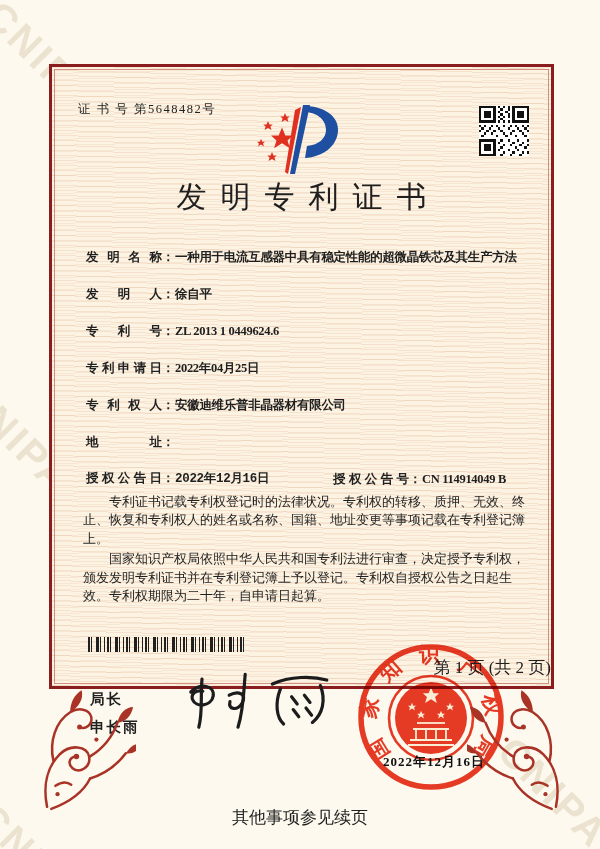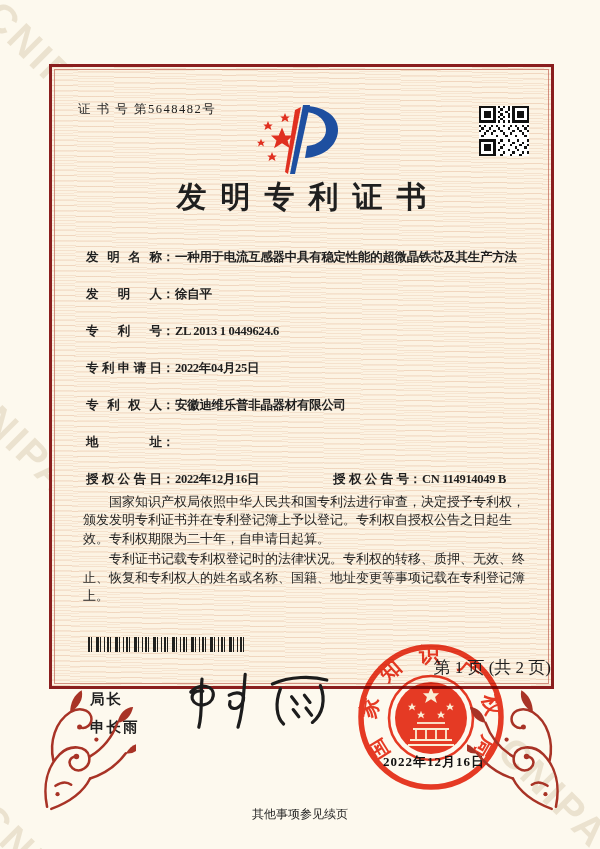--- a/index.html
+++ b/index.html
@@ -31,33 +31,33 @@
     content:"";position:absolute;inset:2px;border:1px solid rgba(190,90,75,0.65);
     pointer-events:none;
   }
   .cert-no{
     position:absolute;left:26px;top:34px;font-size:12.5px;letter-spacing:1.5px;
   }
   .logo{position:absolute;left:202px;top:36px;}
   .qr{position:absolute;right:22px;top:39px;}
   .title{
     position:absolute;left:0;top:110px;width:100%;text-align:center;
-    font-size:30px;font-weight:700;letter-spacing:14px;text-indent:14px;
+    font-size:30px;font-weight:400;letter-spacing:14px;text-indent:14px;
   }
   
   .fields{position:absolute;left:34px;right:26px;top:181px;font-size:12.5px;}
   .frow{display:flex;align-items:flex-start;margin-bottom:19px;line-height:18px;}
   .flabel{
     width:76px;flex:0 0 76px;text-align:justify;text-align-last:justify;
     font-weight:600;
   }
   .fcolon{flex:0 0 13px;font-weight:600;}
   .fvalue{letter-spacing:-0.3px;font-weight:600;text-align:center;}
   .fpair{display:flex;}
-  .fpair.first{width:247px;flex:0 0 247px;}
+  .fpair.first{width:247px;flex:0 0 247px;font-family:Liberation Mono, monospace;}
   
   .paras{position:absolute;left:31px;right:25px;top:426px;font-size:13px;line-height:1.42;}
   .paras p{margin:0 0 2px 0;text-indent:2em;}
   
   .barcode{
     position:absolute;left:36px;top:570px;width:156px;height:15px;
     background:
       repeating-linear-gradient(90deg,
         #20201e 0 2px, rgba(0,0,0,0) 2px 3px,
         #20201e 3px 4px, rgba(0,0,0,0) 4px 8px,
@@ -70,21 +70,21 @@
   .officer div{margin-bottom:9px;letter-spacing:2px;}
   .signature{position:absolute;left:126px;top:598px;}
   
   .seal{position:absolute;left:301px;top:572px;mix-blend-mode:multiply;opacity:.95;}
   .seal-date{
     position:absolute;left:300px;top:686px;width:164px;text-align:center;
     font-size:13px;font-weight:bold;letter-spacing:1px;color:#111;
   }
   
   .page-info{position:absolute;left:0;bottom:7px;width:100%;text-align:right;font-size:17px;}
-  .foot-note{position:absolute;left:0;top:806px;width:100%;text-align:center;font-size:12px;}
+  .foot-note{position:absolute;left:0;top:806px;width:100%;text-align:center;font-size:17px;}
   
   .orn{position:absolute;pointer-events:none;}
   .orn.bl{left:-12px;top:618px;}
   .orn.br{right:-12px;top:618px;transform:scaleX(-1);}
 </style>
 </head>
 <body>
 
 <span class="wm" style="left:-8px;top:-14px;">CNIPA</span>
 <span class="wm" style="left:168px;top:88px;">CNIPA</span>
@@ -180,22 +180,22 @@
       </span>
       <span class="fpair">
         <span class="flabel">授权公告号</span>
           <span class="fcolon">：</span>
         <span class="fvalue">CN 114914049 B</span>
       </span>
     </div>
   </div>
 
   <div class="paras">
+    <p>专利证书记载专利权登记时的法律状况。专利权的转移、质押、无效、终止、恢复和专利权人的姓名或名称、国籍、地址变更等事项记载在专利登记簿上。</p>
     <p>国家知识产权局依照中华人民共和国专利法进行审查，决定授予专利权，颁发发明专利证书并在专利登记簿上予以登记。专利权自授权公告之日起生效。专利权期限为二十年，自申请日起算。</p>
-    <p>专利证书记载专利权登记时的法律状况。专利权的转移、质押、无效、终止、恢复和专利权人的姓名或名称、国籍、地址变更等事项记载在专利登记簿上。</p>
   </div>
 
   <div class="barcode"></div>
 
   <div class="officer">
     <div>局长</div>
     <div>申长雨</div>
   </div>
 
   <svg class="signature" width="160" height="78" viewBox="0 0 200 90">

